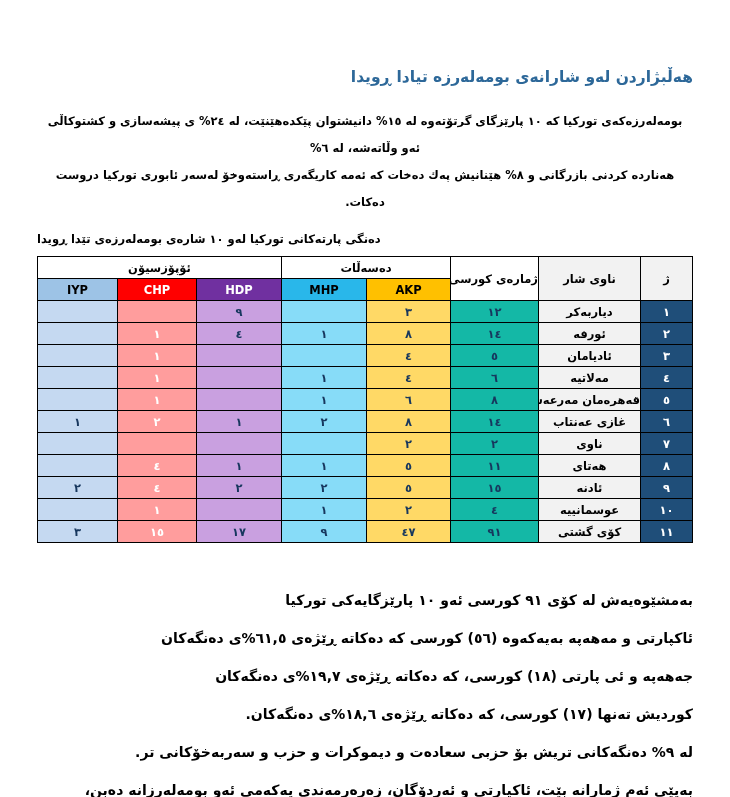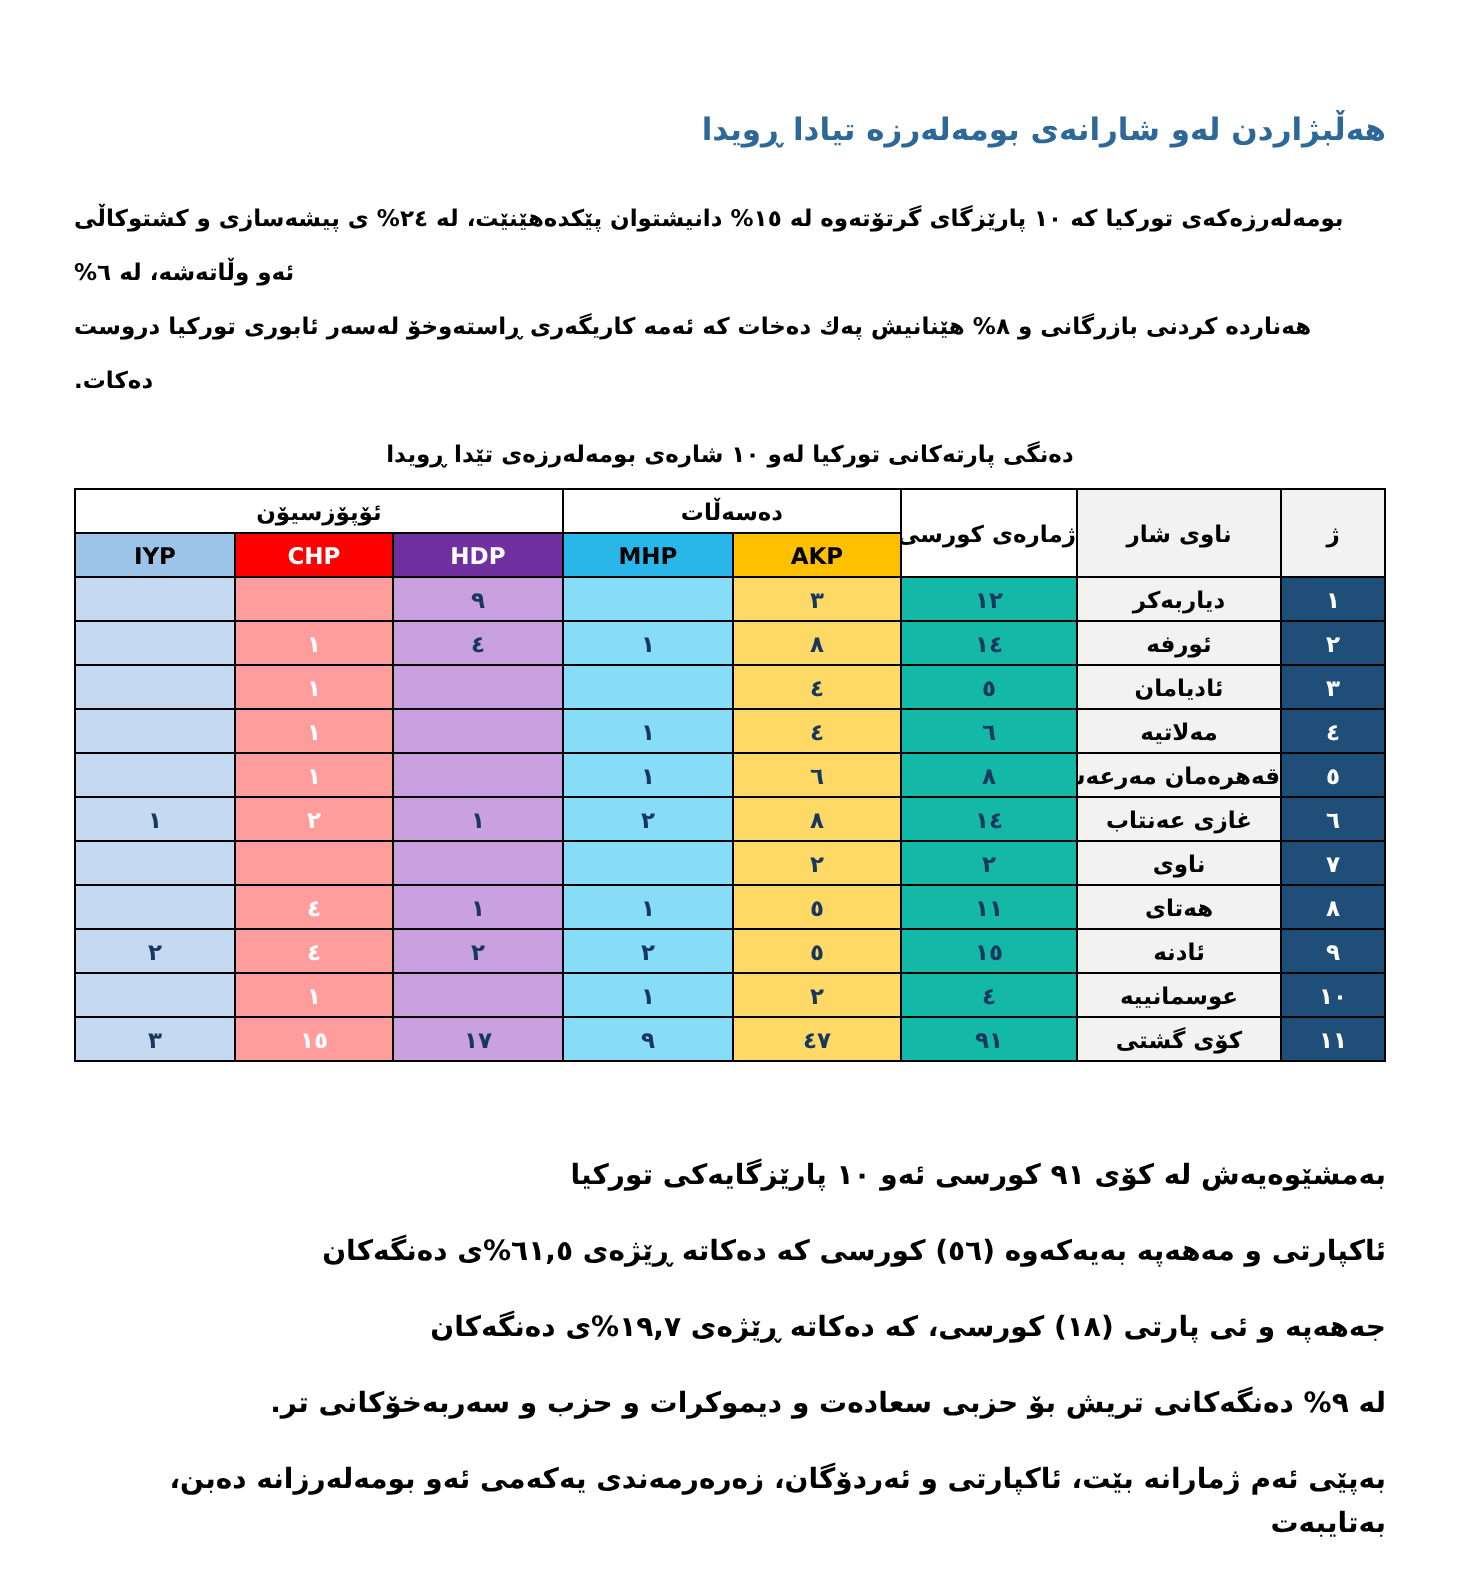--- a/index.html
+++ b/index.html
@@ -10,34 +10,34 @@
     color:#000;
     overflow:hidden;
   }
   .page{padding:52px 37px 0 37px;}
 
   .doc-title{
     color:var(--title,#2d6899);
     font-size:15.5px;
     font-weight:bold;
     text-align:right;
-    margin:4px 0 22px 0;
+    margin:16px 0 22px 0;
   }
   .intro{margin:0 0 16px 0;}
   .intro .line{
     font-size:11.5px;
     font-weight:bold;
     line-height:27px;
-    text-align:left;
+    text-align:center;
   }
   .table-caption{
     font-size:11.5px;
     font-weight:bold;
     margin:14px 0 10px 0;
-    text-align:center;
+    text-align:left;
   }
 
   table.seats{
     border-collapse:collapse;
     table-layout:fixed;
     width:656px;
     direction:rtl;
   }
   table.seats td,table.seats th{
     border:1px solid #000;
@@ -229,18 +229,19 @@
           <td class="cell-chp">١٥</td>
           <td class="cell-iyp">٣</td>
         </tr>
       </tbody>
   </table>
 
   <div class="summary">
     <div class="s-line">بەمشێوەیەش لە کۆی ٩١ کورسی ئەو ١٠ پارێزگایەکی تورکیا</div>
     <div class="s-line">ئاکپارتی و مەهەپە بەیەکەوە (٥٦) کورسی کە دەکاتە ڕێژەی ٦١,٥%ی دەنگەکان</div>
     <div class="s-line">جەهەپە و ئی پارتی (١٨) کورسی، کە دەکاتە ڕێژەی ١٩,٧%ی دەنگەکان</div>
+    <div class="s-line">کوردیش تەنها (١٧) کورسی، کە دەکاتە ڕێژەی ١٨,٦%ی دەنگەکان.</div>
     <div class="s-line">لە ٩% دەنگەکانی تریش بۆ حزبی سعادەت و دیموکرات و حزب و سەربەخۆکانی تر.</div>
     <div class="s-line">بەپێی ئەم ژمارانە بێت، ئاکپارتی و ئەردۆگان، زەرەرمەندی یەکەمی ئەو بومەلەرزانە دەبن، بەتایبەت</div>
 
   </div>
 
 </div>
 
 </body></html>

